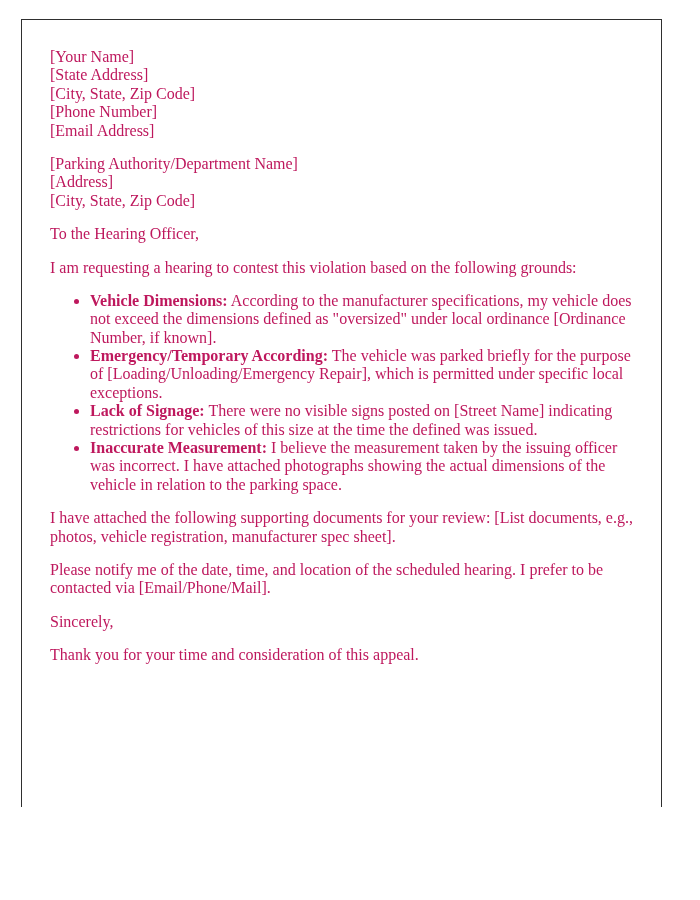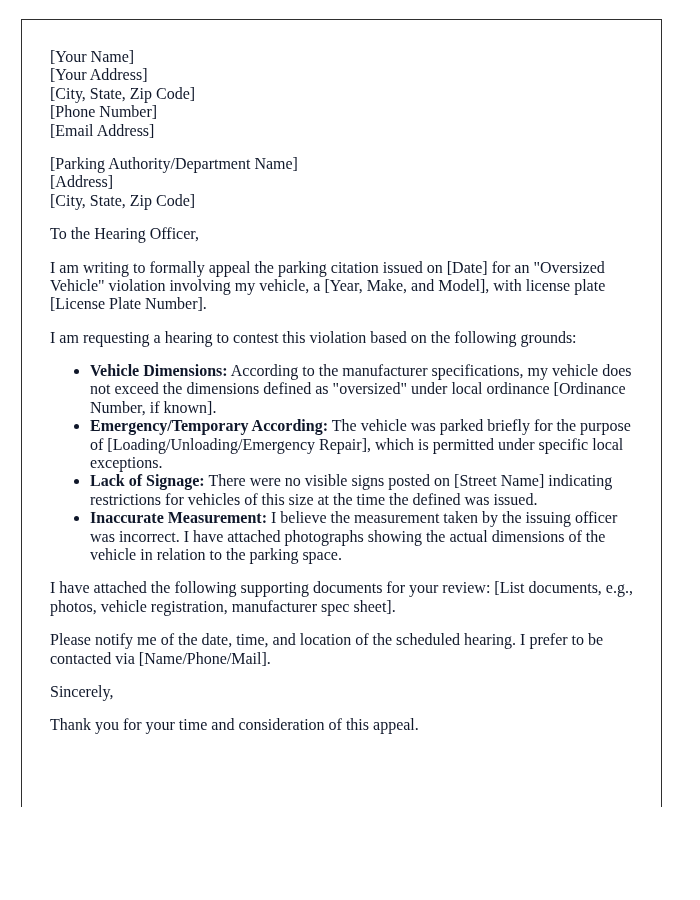--- a/index.html
+++ b/index.html
@@ -22,21 +22,21 @@
     box-sizing: border-box;
     border-top: 1.5px solid #2f2f2f;
     border-left: 1.5px solid #2f2f2f;
     border-right: 1.5px solid #2f2f2f;
     border-bottom: none;
     padding: 13px 28px 0 28px;
     overflow: hidden;
     font-family: "Liberation Serif", "DejaVu Serif", serif;
     font-size: 16px;
     line-height: 1.15;
-    color: #0f172a;
+    color: #be185d;
     background: #ffffff;
   }
   .letter-box p {
     margin: 15px 0;
   }
   .letter-box ul {
     margin: 6px 0;
     padding-left: 40px;
   }
   .letter-box li {
@@ -45,45 +45,44 @@
   b {
     font-weight: bold;
   }
 </style>
 </head>
 <body>
 
 <div class="letter-box">
 
   <p><span>[Your Name]</span><br>
-    <span>[Your Address]</span><br>
+    <span>[State Address]</span><br>
     <span>[City, State, Zip Code]</span><br>
     <span>[Phone Number]</span><br>
     <span>[Email Address]</span></p>
 
 
   <p><span>[Parking Authority/Department Name]</span><br>
     <span>[Address]</span><br>
     <span>[City, State, Zip Code]</span></p>
 
 
   <p>To the Hearing Officer,</p>
 
-  <p>I am writing to formally appeal the parking citation issued on [Date] for an "Oversized Vehicle" violation involving my vehicle, a [Year, Make, and Model], with license plate [License Plate Number].</p>
 
   <p>I am requesting a hearing to contest this violation based on the following grounds:</p>
 
   <ul>
     <li><b>Vehicle Dimensions:</b> <span>According to the manufacturer specifications, my vehicle does not exceed the dimensions defined as "oversized" under local ordinance [Ordinance Number, if known].</span></li>
     <li><b>Emergency/Temporary According:</b> <span>The vehicle was parked briefly for the purpose of [Loading/Unloading/Emergency Repair], which is permitted under specific local exceptions.</span></li>
     <li><b>Lack of Signage:</b> <span>There were no visible signs posted on [Street Name] indicating restrictions for vehicles of this size at the time the defined was issued.</span></li>
     <li><b>Inaccurate Measurement:</b> <span>I believe the measurement taken by the issuing officer was incorrect. I have attached photographs showing the actual dimensions of the vehicle in relation to the parking space.</span></li>
   </ul>
 
   <p>I have attached the following supporting documents for your review: [List documents, e.g., photos, vehicle registration, manufacturer spec sheet].</p>
 
-  <p>Please notify me of the date, time, and location of the scheduled hearing. I prefer to be contacted via [Name/Phone/Mail].</p>
+  <p>Please notify me of the date, time, and location of the scheduled hearing. I prefer to be contacted via [Email/Phone/Mail].</p>
 
   <p>Sincerely,</p>
 
   <p>Thank you for your time and consideration of this appeal.</p>
 
 </div>
 
 </body></html>

